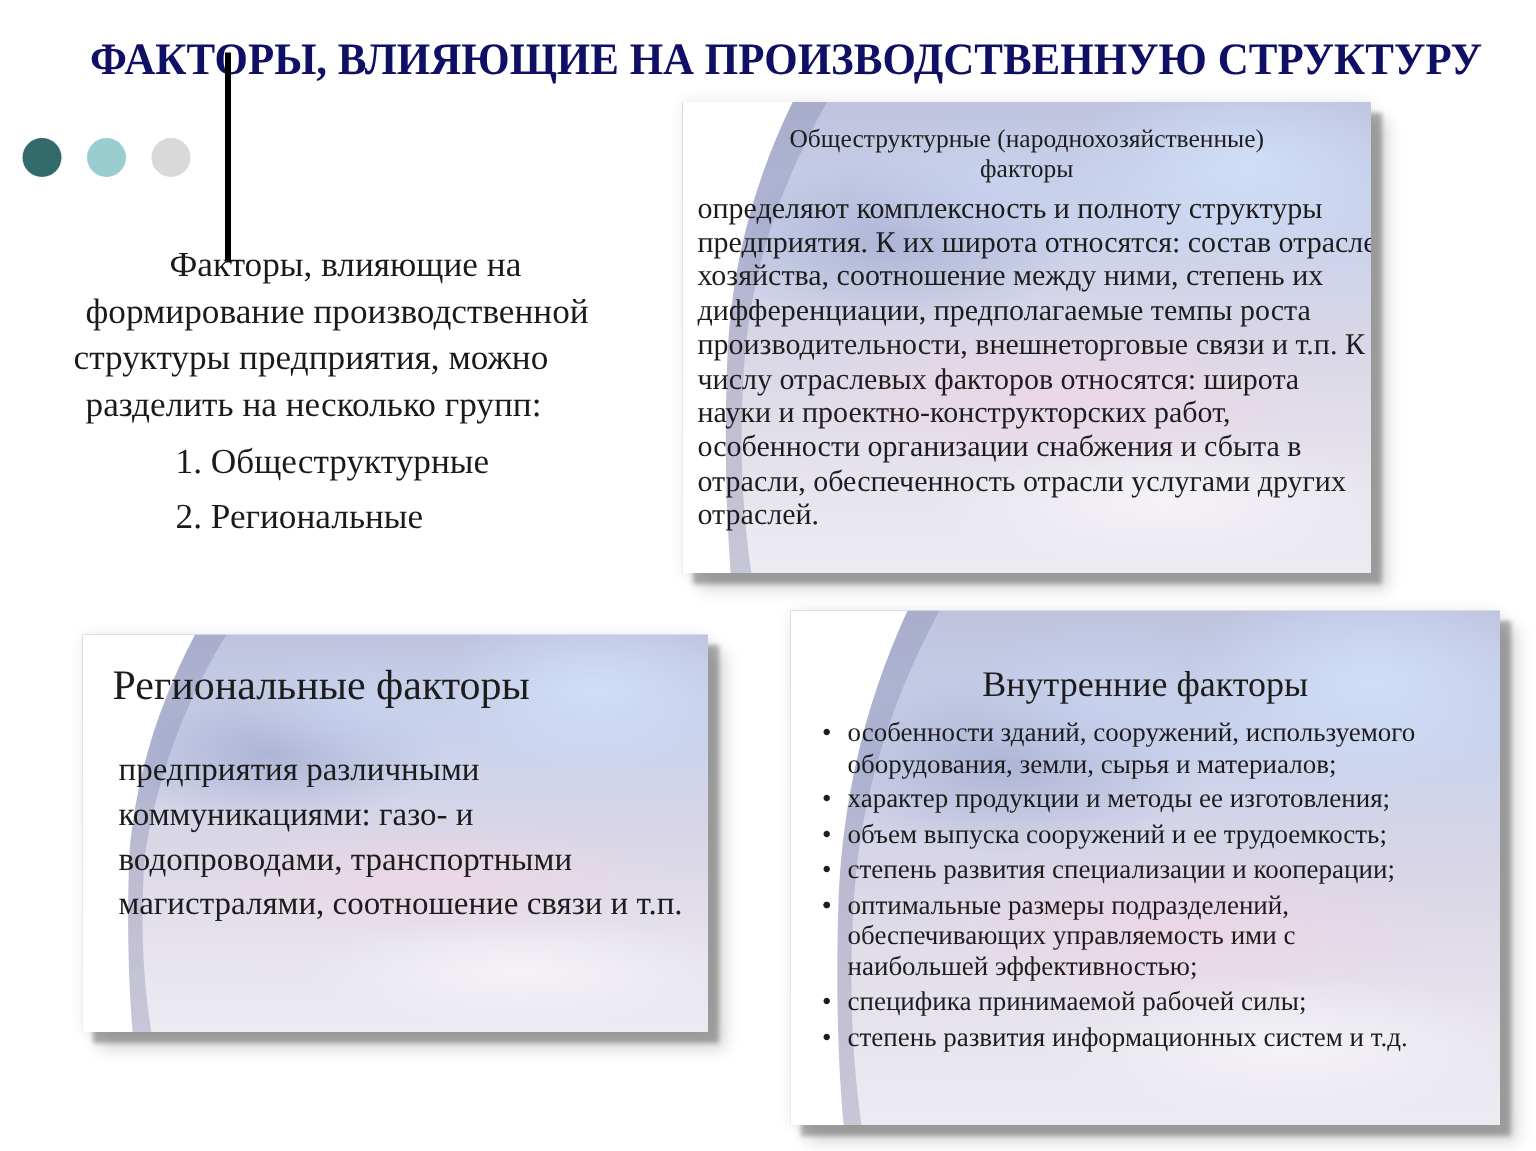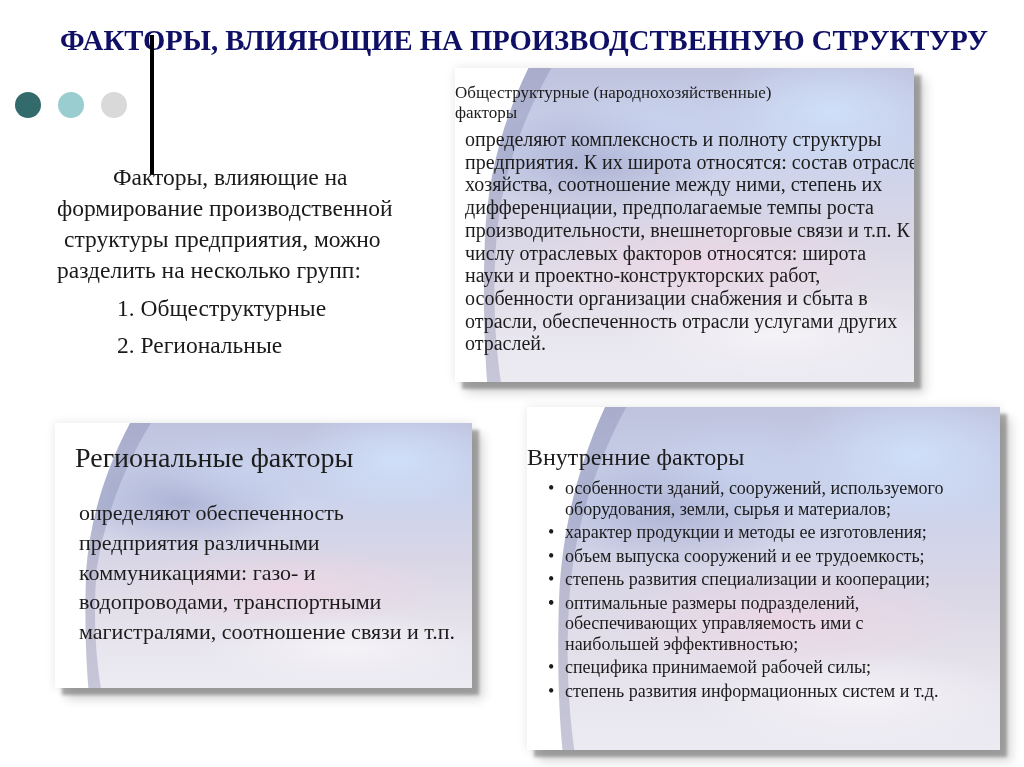--- a/index.html
+++ b/index.html
@@ -41,21 +41,21 @@
       linear-gradient(180deg, #bfc3de 0%, #cbd3ec 28%, #d9d6e6 52%, #e4e0ea 72%, #ecebf2 100%);
     box-shadow:
       7px 7px 3px rgba(110,110,110,0.55),
       11px 11px 10px rgba(0,0,0,0.16),
       0 0 10px rgba(0,0,0,0.10);
   }
   .card svg.curve { position: absolute; left: 0; top: 0; width: 100%; height: 100%; z-index: 0; }
   .card .content { position: absolute; left: 0; top: 0; width: 100%; height: 100%; z-index: 1; }
 
   .ln { white-space: nowrap; width: max-content; transform-origin: left center; }
-  .ln-center { white-space: nowrap; text-align: left; }
+  .ln-center { white-space: nowrap; text-align: center; }
 
   
   #card-general { left: 455px; top: 68px; width: 459px; height: 314px; }
   #card-general .head { position: absolute; left: 0; top: 15px; width: 100%; font-size: 17px; line-height: 20px; }
   #card-general .body { position: absolute; left: 10px; top: 60px; font-size: 20px; line-height: 22.7px; }
 
   
   #card-regional { left: 55px; top: 423px; width: 417px; height: 265px; }
   #card-regional .head { position: absolute; left: 20px; top: 18px; font-size: 28px; line-height: 34px; }
   #card-regional .body { position: absolute; left: 24px; top: 75px; font-size: 22px; line-height: 29.8px; }
@@ -75,21 +75,21 @@
 </div>
 
 <div class="vline"></div>
 <div class="dot" style="left:15px;background:#336a6b"></div>
 <div class="dot" style="left:58px;background:#99cdd0"></div>
 <div class="dot" style="left:101px;background:#d9d9d9"></div>
 
 <div>
   <div class="intro-line" style="left:113px;top:162px">Факторы, влияющие на</div>
   <div class="intro-line" style="left:57px;top:193px">формирование производственной</div>
-  <div class="intro-line" style="left:64px;top:224px">структуры предприятия, можно</div>
+  <div class="intro-line" style="left:49px;top:224px">структуры предприятия, можно</div>
   <div class="intro-line" style="left:57px;top:255px">разделить на несколько групп:</div>
   <div class="intro-line" style="left:117px;top:293px">1. Общеструктурные</div>
   <div class="intro-line" style="left:117px;top:330px">2. Региональные</div>
 </div>
 
 <div class="card" id="card-general">
   <svg class="curve" viewBox="0 0 100 100" preserveAspectRatio="none">
     <path d="M0,0 L21,0 C14,18 10,36 9,55 C8,75 9,90 10,100 L0,100 Z" fill="rgba(130,132,170,0.35)"></path>
     <path d="M0,0 L16,0 C10,18 7,36 6.5,55 C6,75 6.5,90 7,100 L0,100 Z" fill="#ffffff"></path>
   </svg>
@@ -114,21 +114,20 @@
 </div>
 
 <div class="card" id="card-regional">
   <svg class="curve" viewBox="0 0 100 100" preserveAspectRatio="none">
     <path d="M0,0 L23,0 C16,18 12,36 10,55 C9,75 10,90 11,100 L0,100 Z" fill="rgba(130,132,170,0.35)"></path>
     <path d="M0,0 L18,0 C12,18 8.5,36 7.5,55 C7,75 7.5,90 8,100 L0,100 Z" fill="#ffffff"></path>
   </svg>
   <div class="content">
     <div class="head ln">Региональные факторы</div>
     <div class="body">
-      <div class="ln">определяют обеспеченность</div>
       <div class="ln">предприятия различными</div>
       <div class="ln">коммуникациями: газо- и</div>
       <div class="ln">водопроводами, транспортными</div>
       <div class="ln">магистралями, соотношение связи и т.п.</div>
     </div>
   </div>
 </div>
 
 <div class="card" id="card-internal">
   <svg class="curve" viewBox="0 0 100 100" preserveAspectRatio="none">

